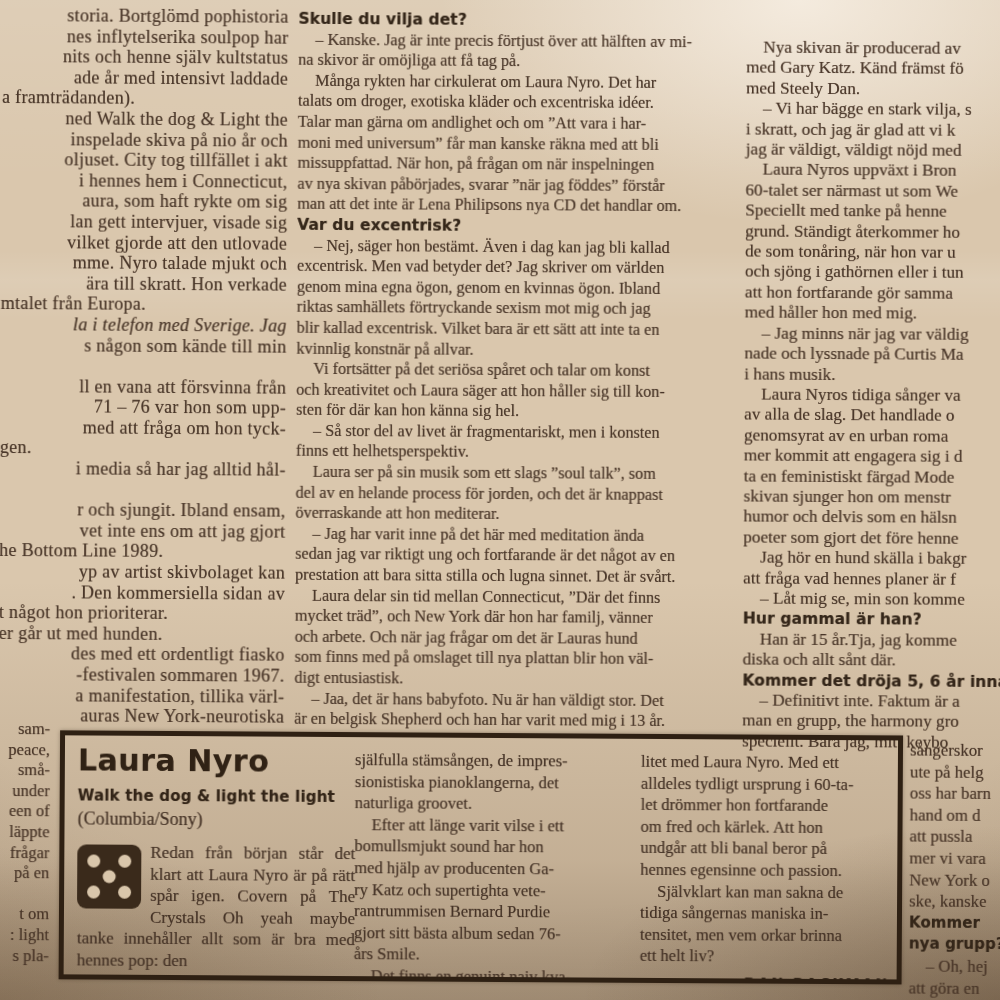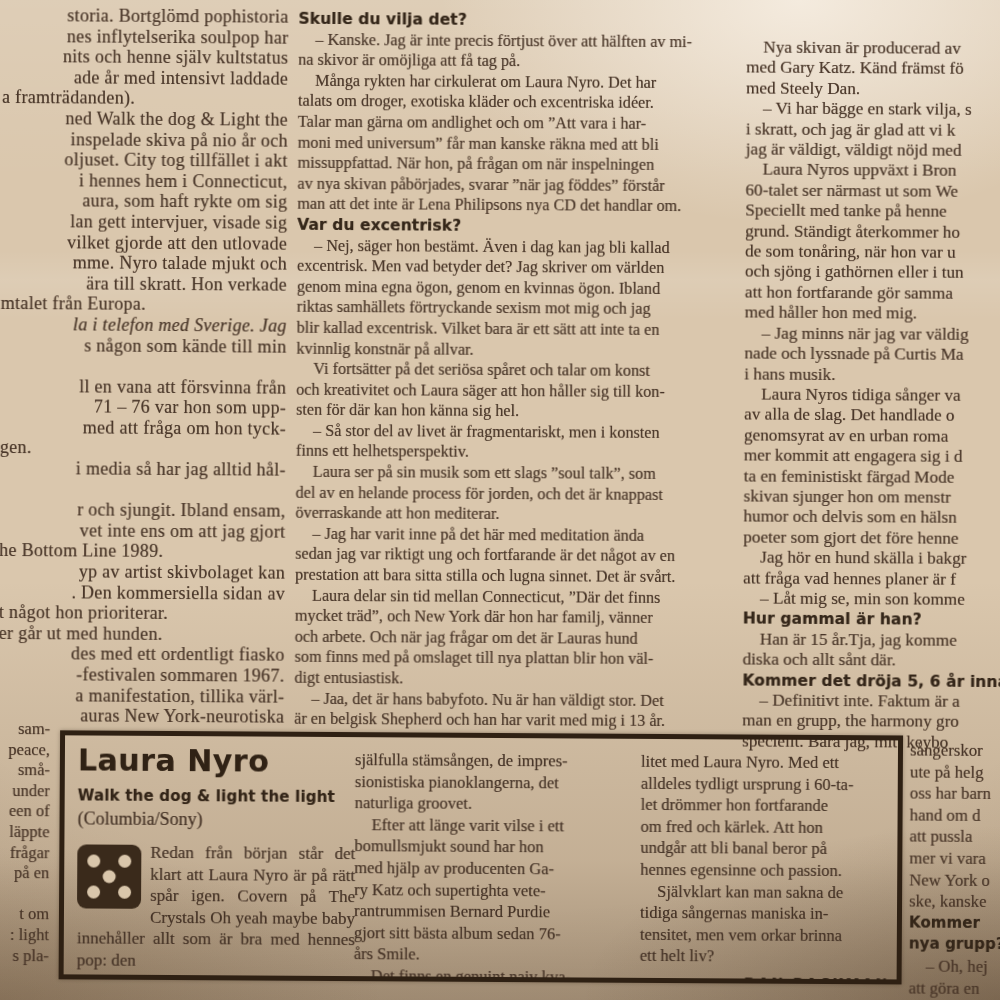--- a/index.html
+++ b/index.html
@@ -209,21 +209,21 @@
         <div class="ln ind">– Oh, hej</div>
         <div class="ln">att göra en</div>
       </div>
 
     <div id="review-box">
       <div id="box-col1" class="box-col">
         <div id="review-title">Laura Nyro</div>
         <div id="review-subtitle">Walk the dog &amp; light the light</div>
         <div id="review-label">(Columbia/Sony)</div>
         <div id="box1-body">
-          <span id="die-icon"></span><span>Redan från början står det klart att Laura Nyro är på rätt spår igen. Covern på The Crystals Oh yeah maybe baby innehåller allt som är bra med hennes pop: den</span>
+          <span id="die-icon"></span><span>Redan från början står det klart att Laura Nyro är på rätt spår igen. Covern på The Crystals Oh yeah maybe tanke innehåller allt som är bra med hennes pop: den</span>
         </div>
       </div>
       <div id="box-col2" class="box-col">
           <div class="ln">själfulla stämsången, de impres-</div>
           <div class="ln">sionistiska pianoklangerna, det</div>
           <div class="ln">naturliga groovet.</div>
           <div class="ln ind">Efter att länge varit vilse i ett</div>
           <div class="ln">bomullsmjukt sound har hon</div>
           <div class="ln">med hjälp av producenten Ga-</div>
           <div class="ln">ry Katz och supertighta vete-</div>

